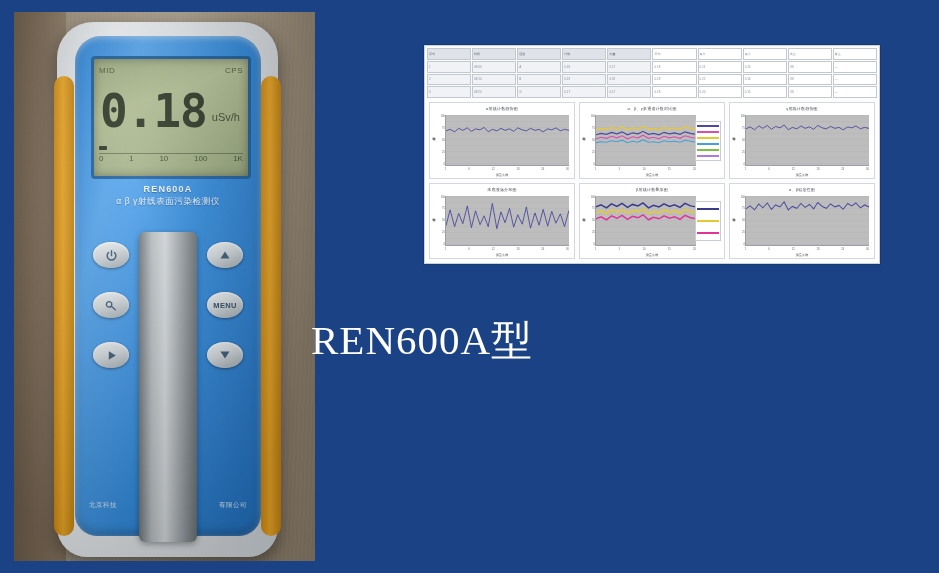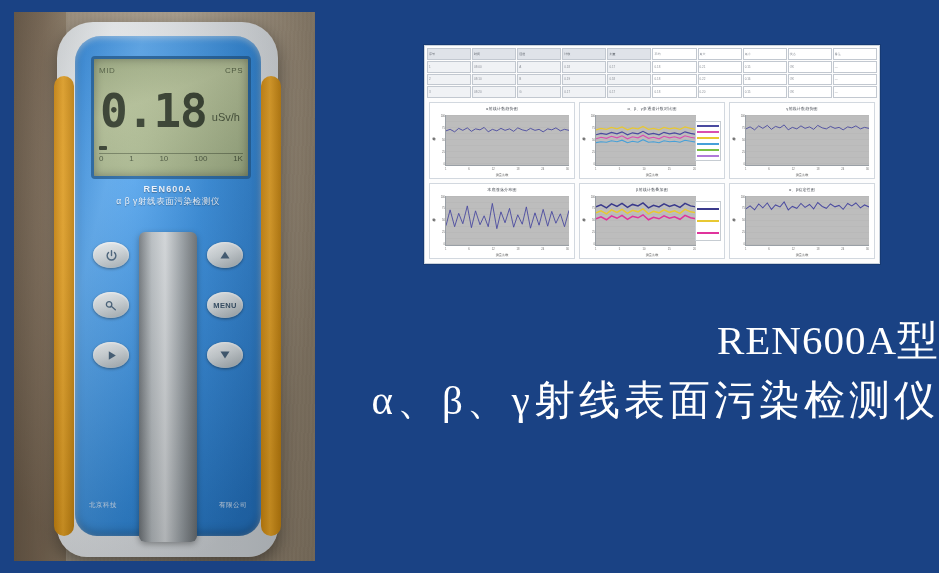--- a/index.html
+++ b/index.html
@@ -186,22 +186,22 @@
   }
   .mini-yticks{
     position:absolute;left:6px;top:12px;bottom:12px;width:9px;
     display:flex;flex-direction:column;justify-content:space-between;
     font-size:2.6px;color:#666;filter:blur(.5px);text-align:right;
   }
   .mini-plot svg{display:block;width:100%;height:100%;}
 
   
   .title-block{
-    position:absolute;left:318px;top:318px;width:621px;
-    color:#ffffff;text-align:right;
+    position:absolute;left:311px;top:318px;width:621px;
+    color:#ffffff;text-align:left;
   }
   .title-1{
     font-family:"Liberation Serif","DejaVu Serif",serif;
     font-size:41px;letter-spacing:1px;line-height:1.1;
     margin-bottom:14px;
   }
   .title-2{
     font-family:"Liberation Serif","DejaVu Serif",serif;
     font-size:41px;letter-spacing:4px;line-height:1.15;
     white-space:nowrap;
@@ -525,16 +525,15 @@
             <span>30</span>
           </div>
         <div class="mini-xlab">测量次数</div>
       </div>
 
     </div>
   </div>
 
   <div class="title-block">
     <div class="title-1">REN600A型</div>
-    <div class="title-2">α、β、γ射线表面污染检测仪</div>
   </div>
 
 </div>
 
 </body></html>

